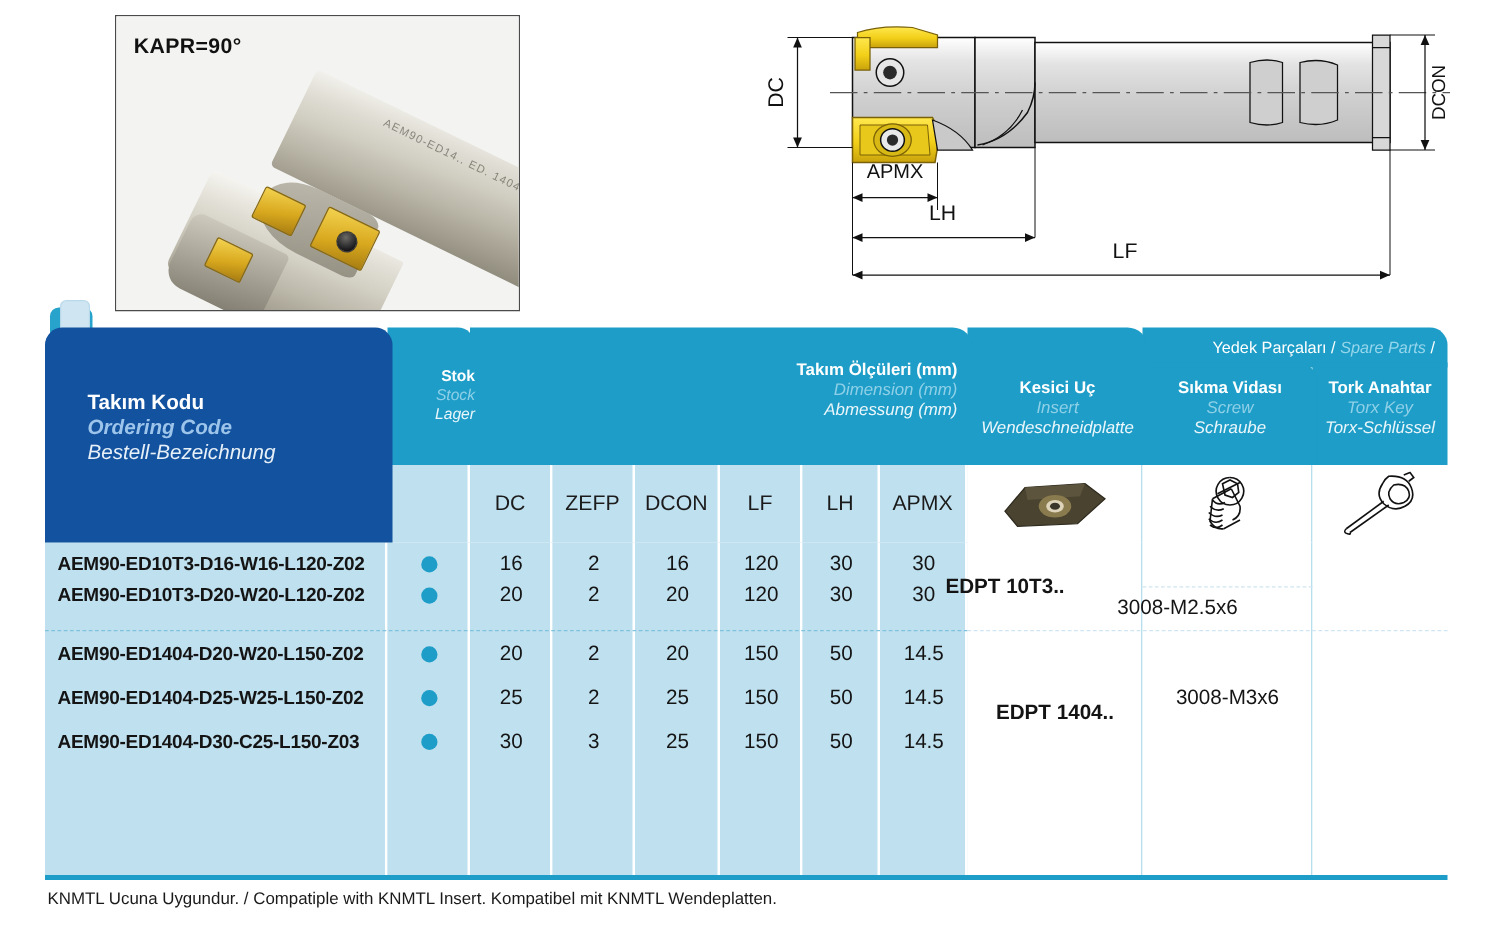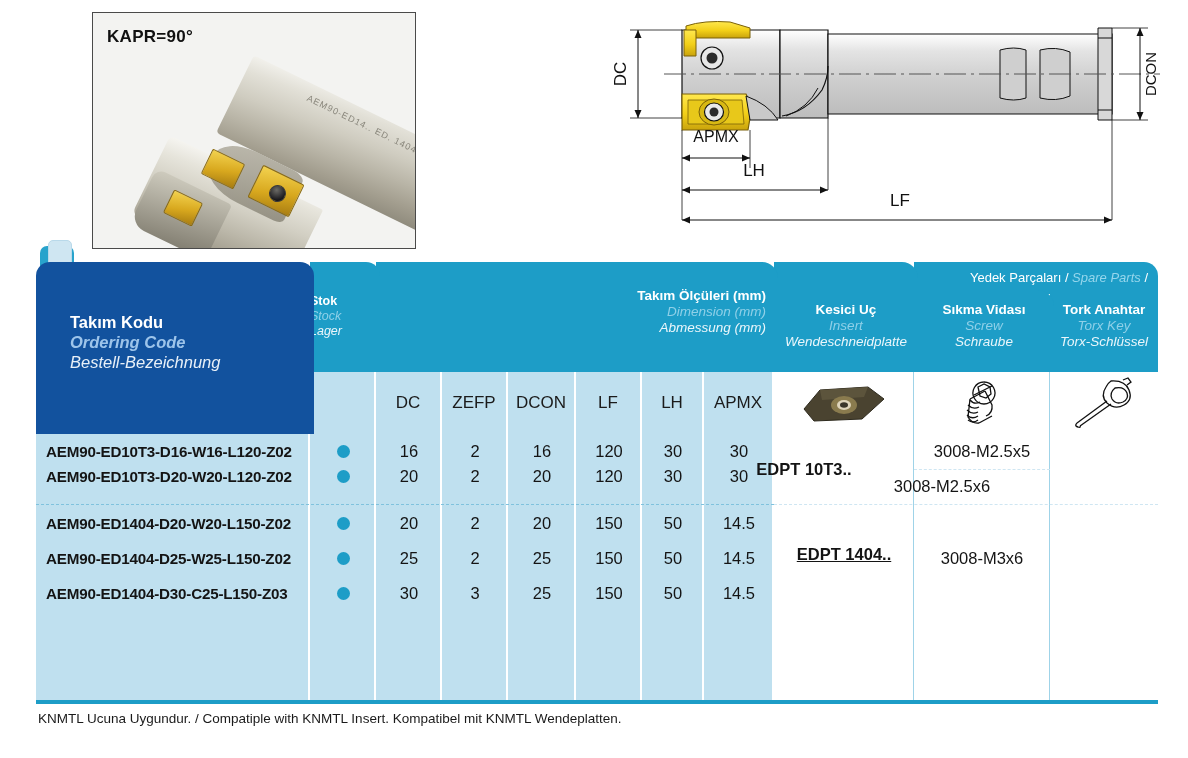--- a/index.html
+++ b/index.html
@@ -87,21 +87,21 @@
     background:#12529e;border-radius:14px 14px 0 0;z-index:4;
   }
   .ord-txt{position:absolute;left:34px;top:50px;color:#fff;line-height:1.22;}
   .ord-t1{font-size:16.5px;font-weight:bold;}
   .ord-t2{font-size:16.5px;font-weight:bold;font-style:italic;color:#9dc4ea;}
   .ord-t3{font-size:16.5px;font-style:italic;color:#e8f0f8;}
 
   .band-stok{
     position:absolute;left:274px;top:0;width:70px;height:110px;
     background:#1d9dc7;border-radius:0 14px 0 0;z-index:3;
-    text-align:left;color:#fff;
+    text-align:right;color:#fff;
   }
   .band-dim{
     position:absolute;left:340px;top:0;width:402px;height:110px;
     background:#1d9dc7;border-radius:0 16px 0 0;z-index:2;
   }
   .band-ins{
     position:absolute;left:738px;top:0;width:144px;height:110px;
     background:#1d9dc7;border-radius:0 16px 0 0;z-index:2;
     text-align:center;color:#fff;
   }
@@ -449,23 +449,22 @@
           </div>
         <div class="cell c-center" style="left:340px;width:66px;">30</div>
         <div class="cell c-center" style="left:406px;width:66px;">3</div>
         <div class="cell c-center" style="left:472px;width:68px;">25</div>
         <div class="cell c-center" style="left:540px;width:66px;">150</div>
         <div class="cell c-center" style="left:606px;width:62px;">50</div>
         <div class="cell c-center" style="left:668px;width:70px;">14.5</div>
       </div>
 
       <div class="mcell bold" style="left:698px;top:0;width:140px;height:70px;">EDPT 10T3..</div>
-      <div class="mcell bold" style="left:738px;top:68px;width:140px;height:105px;text-decoration:underline;">EDPT 1404..</div>
-
-      <div class="mcell" style="left:878px;top:0;width:136px;height:35px;">3008-M2.5x5</div>
+      <div class="mcell bold" style="left:738px;top:84px;width:140px;height:105px;">EDPT 1404..</div>
+
       <div class="mcell" style="left:838px;top:35px;width:136px;height:35px;">3008-M2.5x6</div>
       <div class="mcell" style="left:878px;top:72px;width:136px;height:105px;">3008-M3x6</div>
 
     </div>
   </div>
 
   <div class="footnote">KNMTL Ucuna Uygundur. / Compatiple with KNMTL Insert. Kompatibel mit KNMTL Wendeplatten.</div>
 </div>
 
 </body></html>

